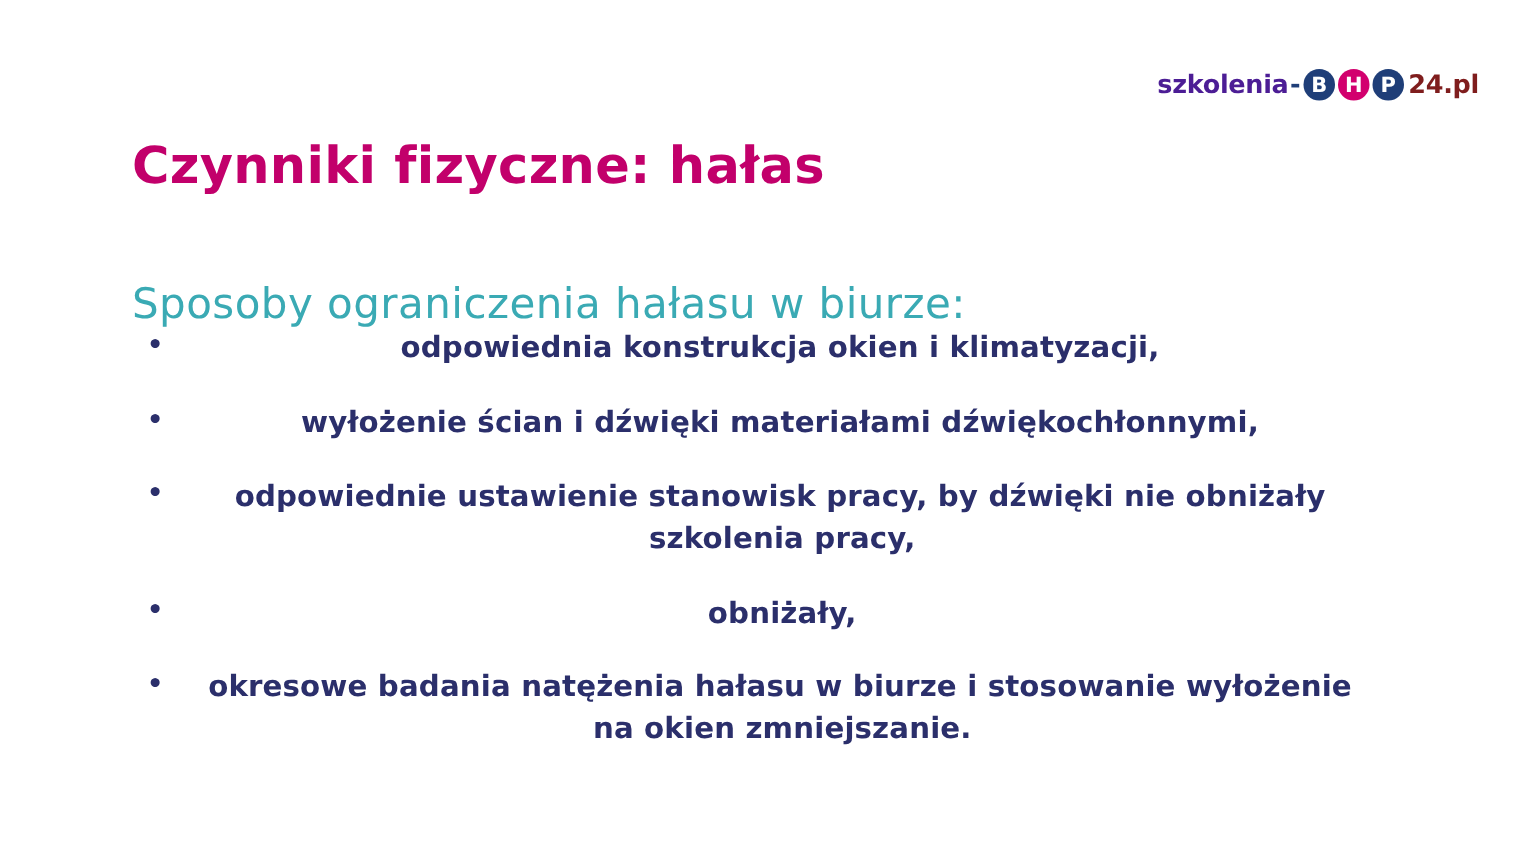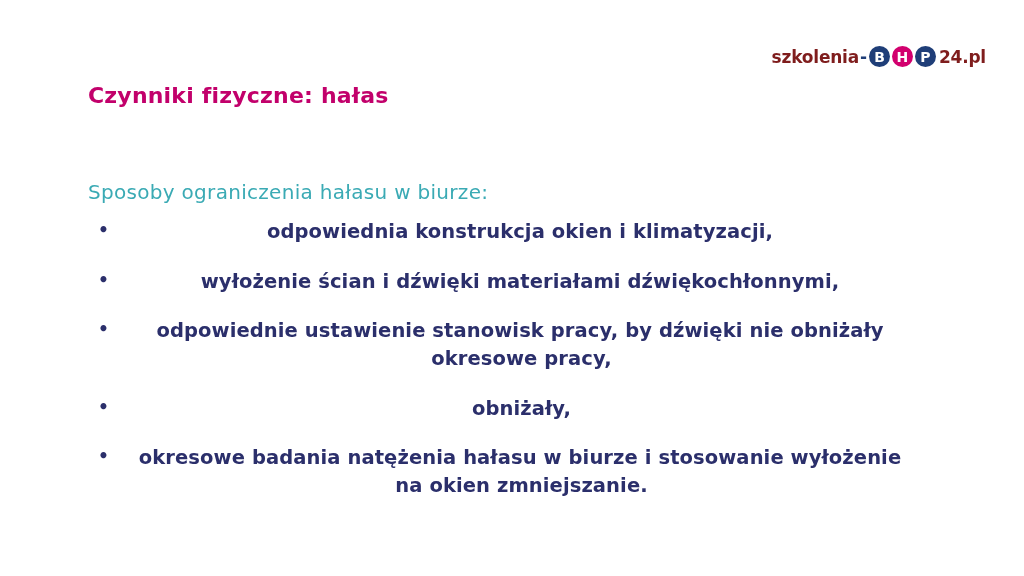--- a/index.html
+++ b/index.html
@@ -28,21 +28,21 @@
     display: flex;
     align-items: center;
     font-family: "DejaVu Sans", sans-serif;
     font-size: 17px;
     font-weight: 700;
     color: #1f3e78;
     letter-spacing: -0.2px;
     white-space: nowrap;
   }
   .logo .word {
-    color: #7f1d1d;
+    color: #4c1d95;
   }
   .logo .dash {
     color: #1f3e78;
     padding: 0 1px;
   }
   .logo .circle {
     display: inline-flex;
     align-items: center;
     justify-content: center;
     width: 21px;
@@ -61,33 +61,33 @@
     color: #7f1d1d;
     margin-left: 2px;
   }
 
   
   .title {
     position: absolute;
     left: 88px;
     top: 68px;
     font-family: "DejaVu Sans", sans-serif;
-    font-size: 22px;
+    font-size: 34px;
     font-weight: 700;
     color: #c2006b;
     letter-spacing: 0.2px;
   }
 
   
   .subtitle {
     position: absolute;
     left: 88px;
     top: 163px;
     font-family: "DejaVu Sans", sans-serif;
-    font-size: 20px;
+    font-size: 28px;
     font-weight: 400;
     color: #3aaab4;
     letter-spacing: 0.3px;
   }
 
   
   .bullets {
     position: absolute;
     left: 98px;
     top: 218px;
@@ -154,21 +154,21 @@
       <span class="dot">•</span>
       <span class="text">
         <span>wyłożenie ścian i dźwięki materiałami dźwiękochłonnymi,</span>
       </span>
     </li>
 
     <li class="bullet">
       <span class="dot">•</span>
       <span class="text">
         <span>odpowiednie ustawienie stanowisk pracy, by dźwięki nie obniżały</span>
-        <span class="cont">okresowe pracy,</span>
+        <span class="cont">szkolenia pracy,</span>
       </span>
     </li>
 
     <li class="bullet">
       <span class="dot">•</span>
       <span class="text">
         <span class="cont">obniżały,</span>
       </span>
     </li>
 

